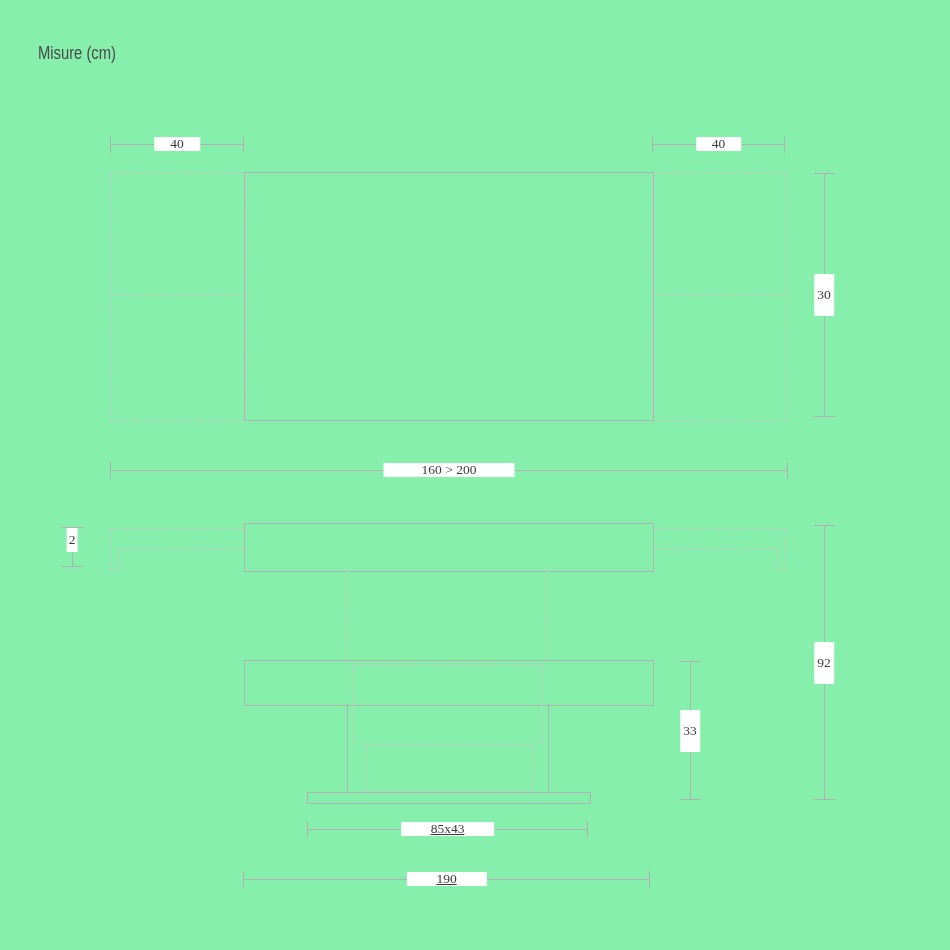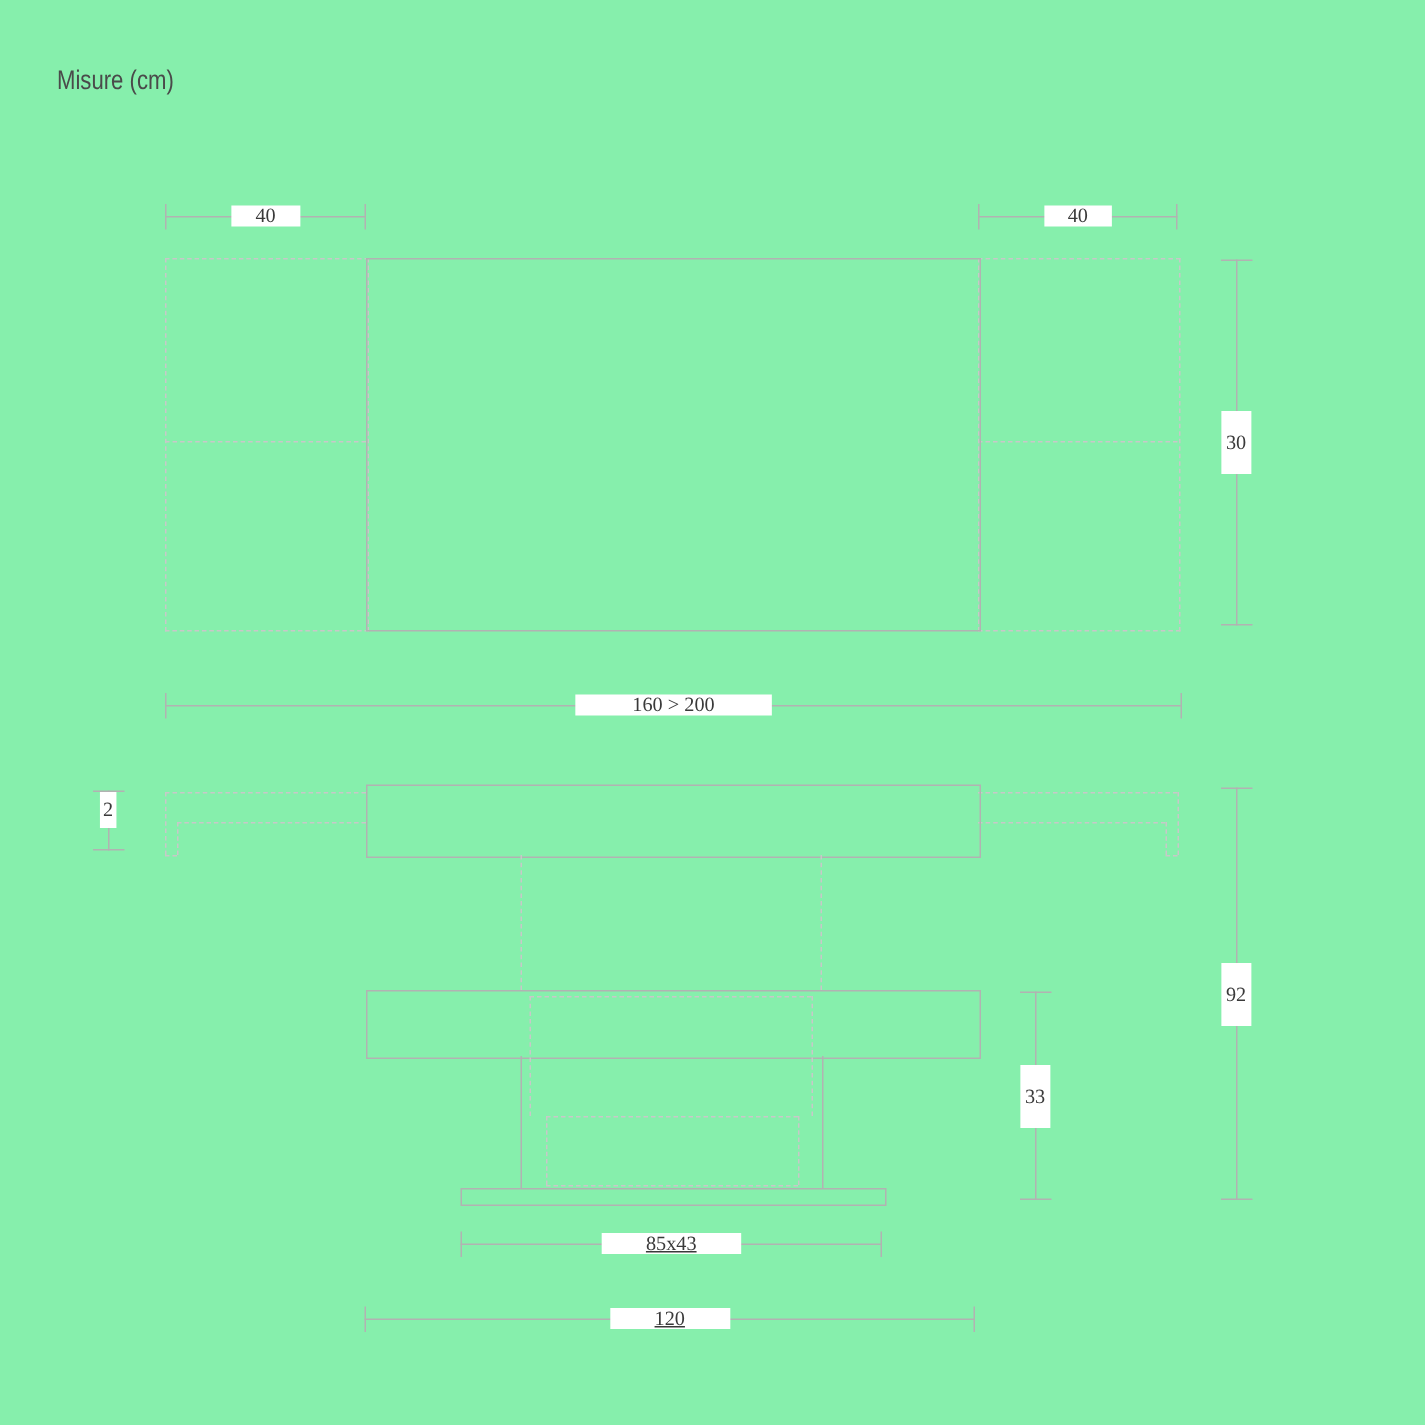--- a/index.html
+++ b/index.html
@@ -155,17 +155,17 @@
       <div class="line"></div>
       <div class="tick start"></div>
       <div class="tick end"></div>
       <span class="label pad-l">85x43</span>
     </div>
 
     <div class="dim h" style="left:243px;top:879px;width:407px;">
       <div class="line"></div>
       <div class="tick start"></div>
       <div class="tick end"></div>
-      <span class="label pad-l">120</span>
+      <span class="label pad-l">190</span>
     </div>
   </div>
 
 </div>
 
 </body></html>

